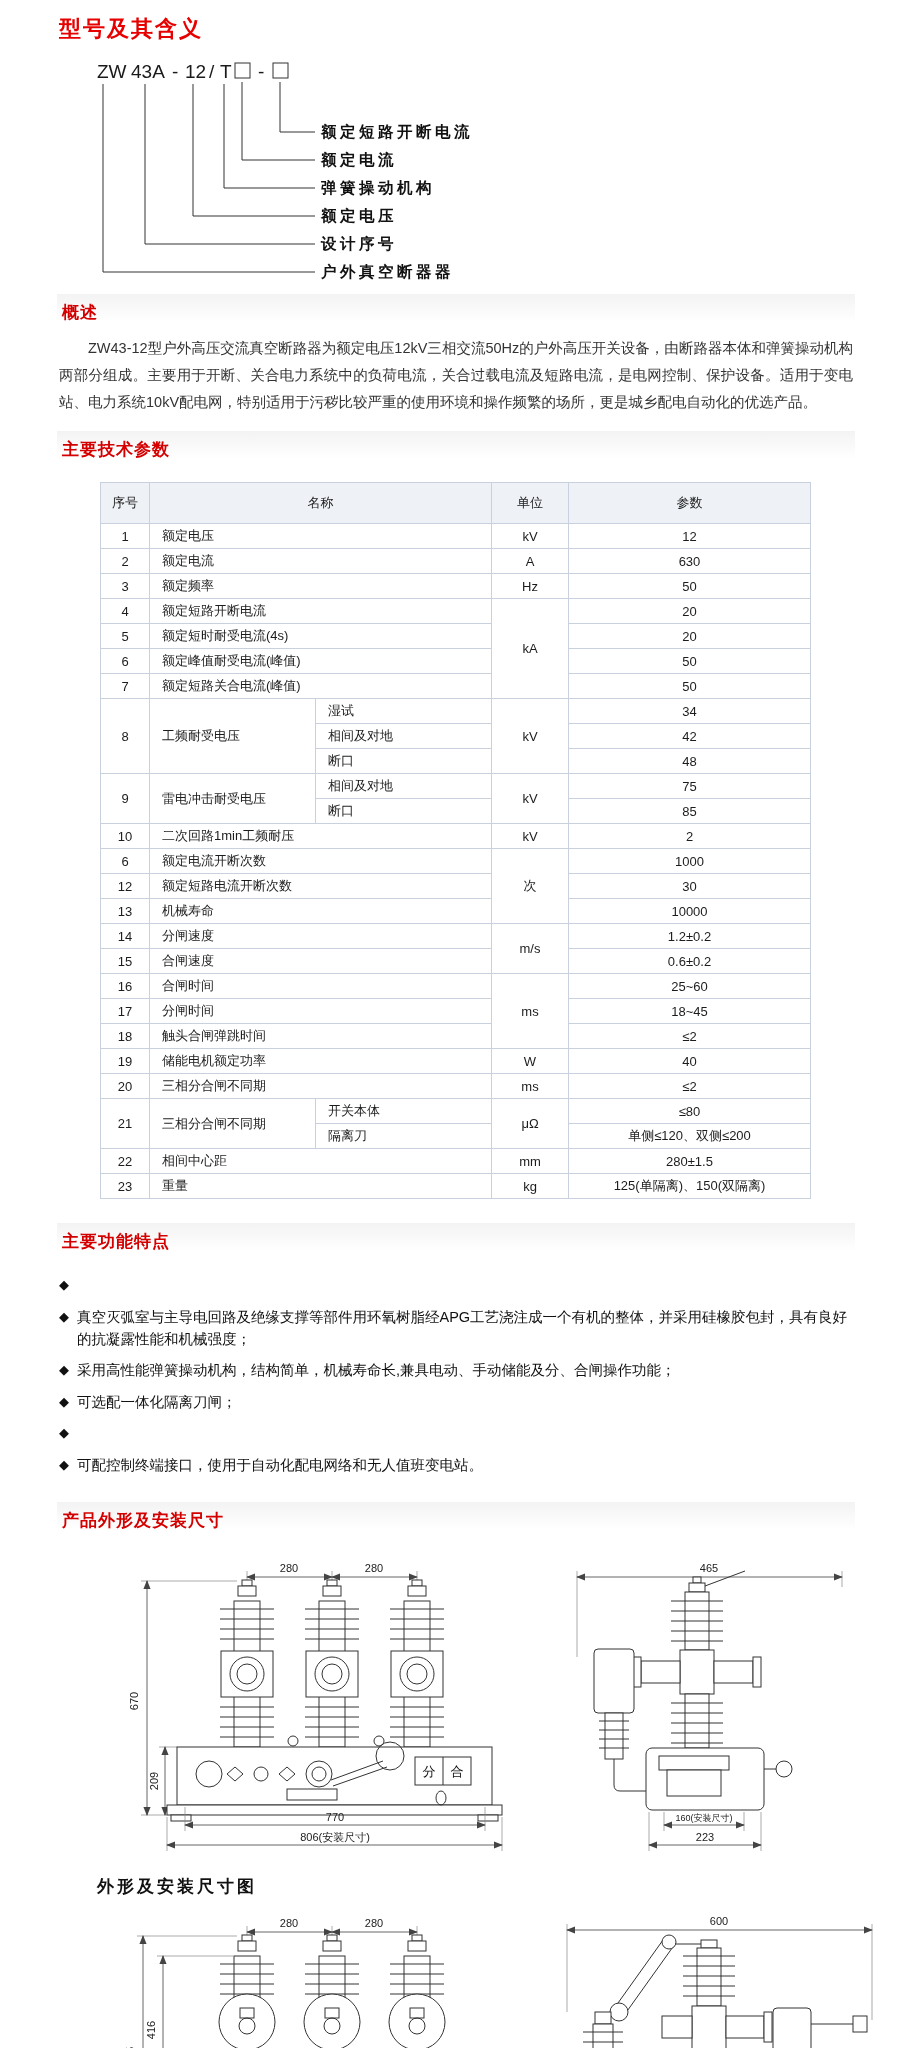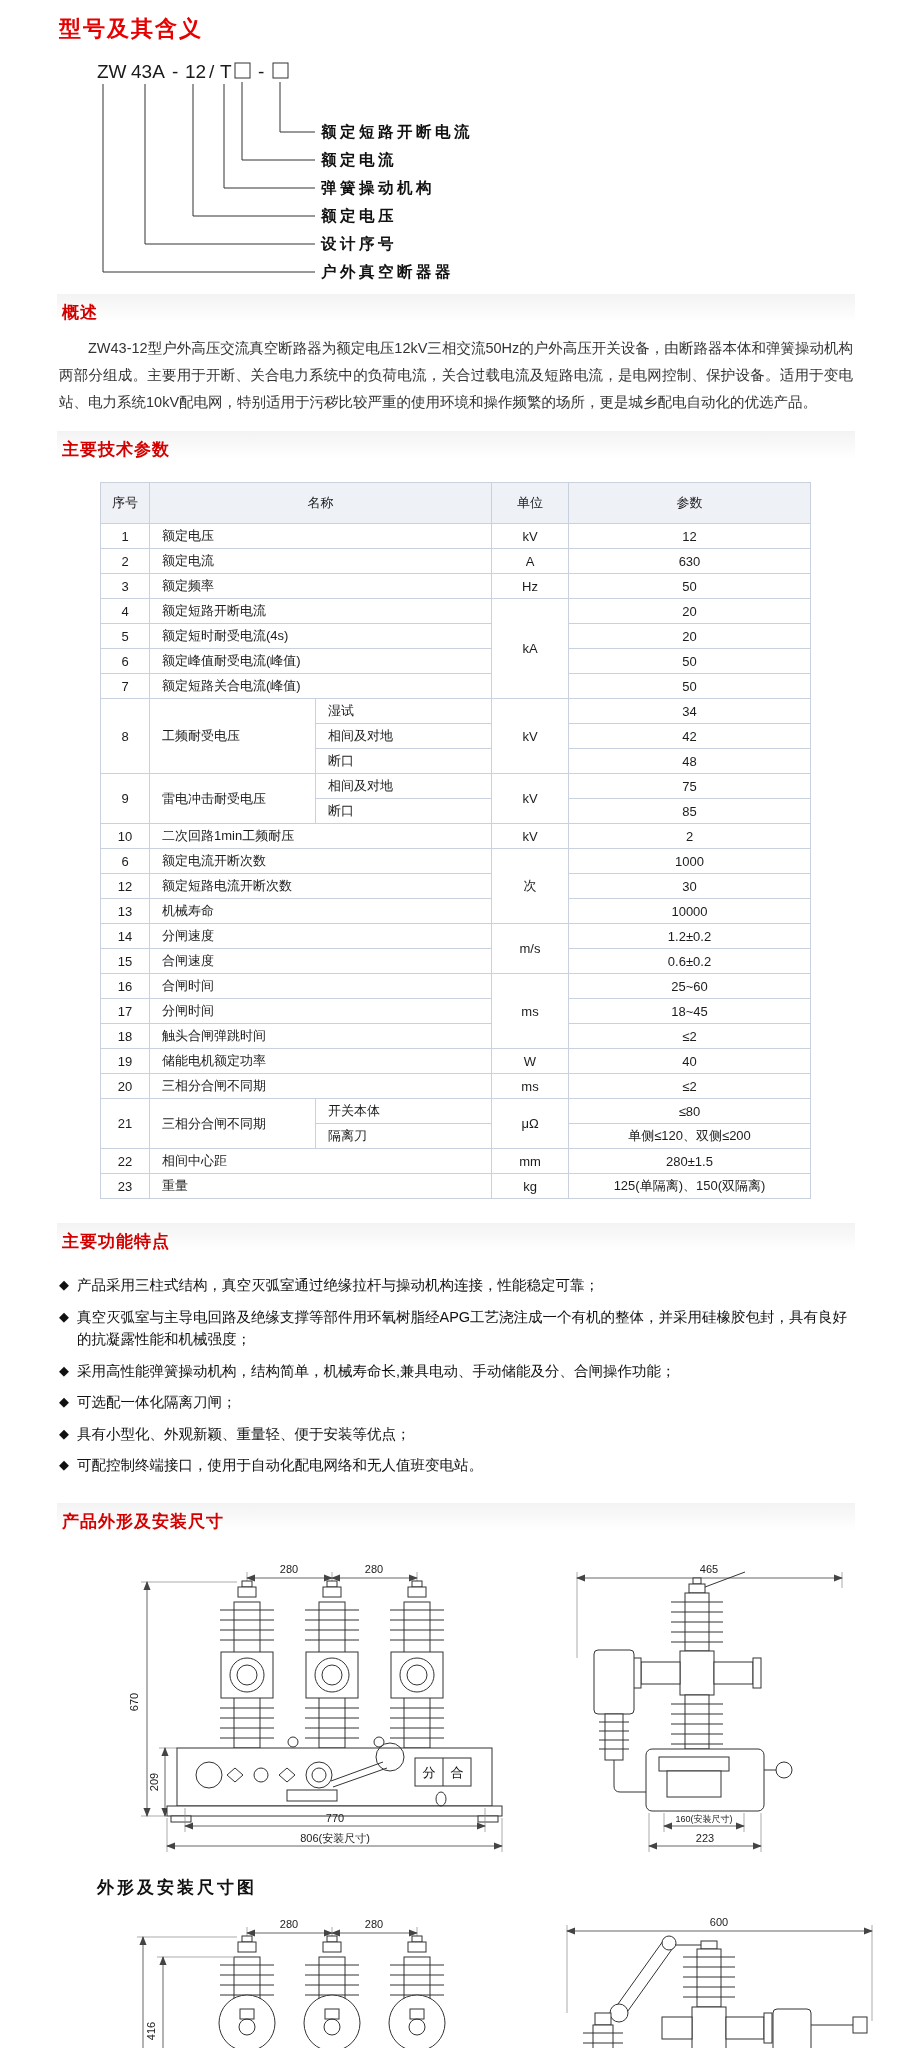--- a/index.html
+++ b/index.html
@@ -245,37 +245,35 @@
           <td>125(单隔离)、150(双隔离)</td>
         </tr>
     </tbody>
   </table>
 
   
   <div class="sec-head" style="margin-top:24px;">主要功能特点</div>
   <ul class="feature-list">
     <li class="feature-item">
         <span class="dia">◆</span>
-        <span>产品采用三柱式结构，真空灭弧室通过绝缘拉杆与操动机构连接，性能稳定可靠；</span>
       </li>
     <li class="feature-item">
         <span class="dia">◆</span>
         <span>真空灭弧室与主导电回路及绝缘支撑等部件用环氧树脂经APG工艺浇注成一个有机的整体，并采用硅橡胶包封，具有良好的抗凝露性能和机械强度；</span>
       </li>
     <li class="feature-item">
         <span class="dia">◆</span>
         <span>采用高性能弹簧操动机构，结构简单，机械寿命长,兼具电动、手动储能及分、合闸操作功能；</span>
       </li>
     <li class="feature-item">
         <span class="dia">◆</span>
         <span>可选配一体化隔离刀闸；</span>
       </li>
     <li class="feature-item">
         <span class="dia">◆</span>
-        <span>具有小型化、外观新颖、重量轻、便于安装等优点；</span>
       </li>
     <li class="feature-item">
         <span class="dia">◆</span>
         <span>可配控制终端接口，使用于自动化配电网络和无人值班变电站。</span>
       </li>
   </ul>
 
   
   <div class="sec-head" style="margin-top:26px;">产品外形及安装尺寸</div>
 

